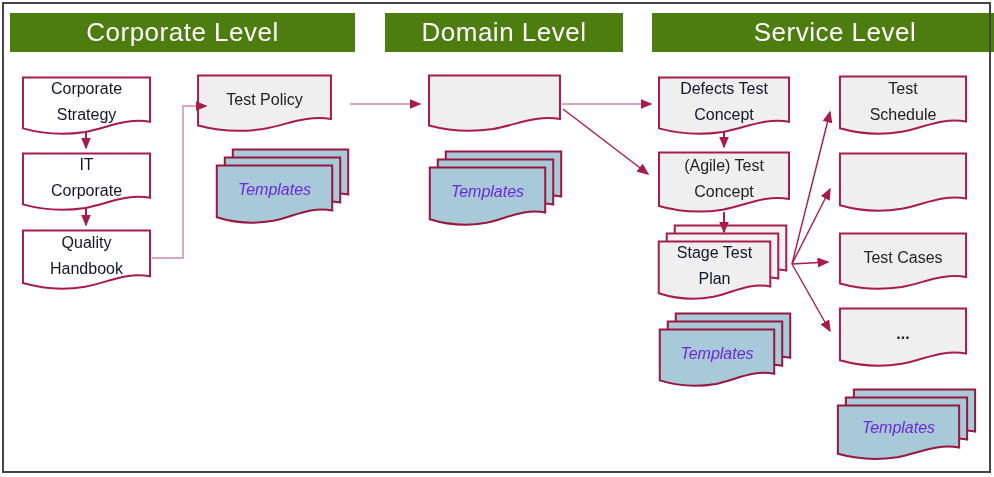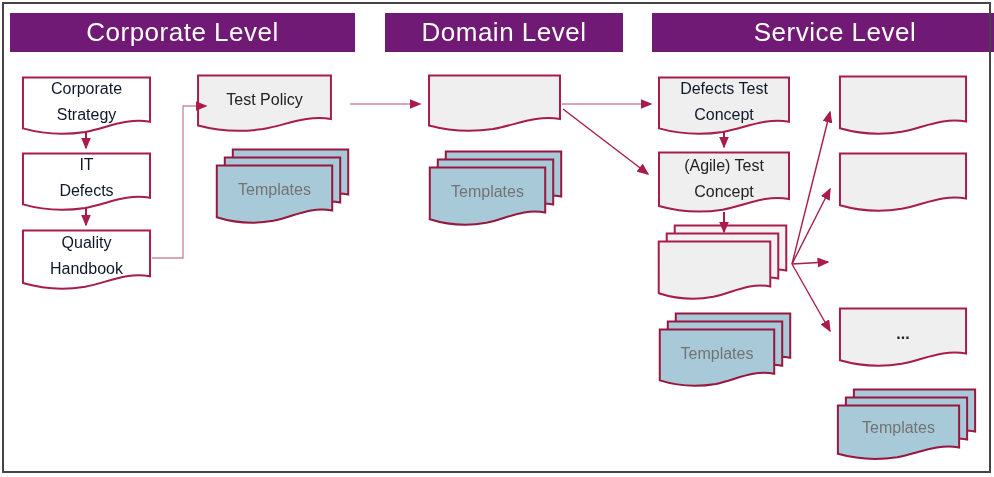--- a/index.html
+++ b/index.html
@@ -1,33 +1,33 @@
 <!DOCTYPE html>
 <html><head>
 <meta charset="utf-8">
 <style>
   html,body{margin:0;padding:0;background:#ffffff;font-family:"Liberation Sans",sans-serif;}
   .canvas{position:relative;width:994px;height:477px;background:#ffffff;overflow:hidden;}
   .frame{position:absolute;left:2px;top:2px;right:3px;bottom:4px;border:2px solid #454545;pointer-events:none;}
 
   
-  .bar{position:absolute;height:39px;background:#701a75;color:#ffffff;display:flex;align-items:center;justify-content:center;font-size:26px;letter-spacing:.5px;}
+  .bar{position:absolute;height:39px;background:#4d7c0f;color:#ffffff;display:flex;align-items:center;justify-content:center;font-size:26px;letter-spacing:.5px;}
 
   
   .doc{position:absolute;}
   .doc svg.shape{position:absolute;left:0;top:0;width:100%;height:100%;overflow:visible;display:block;}
   .doc .lbl{position:absolute;left:0;right:0;top:0;bottom:9px;display:flex;align-items:center;justify-content:center;
             text-align:center;font-size:16px;line-height:1.62;white-space:pre-line;}
 
   .white .shape use{fill:#ffffff;stroke:#A81C4B;stroke-width:2;}
   .gray  .shape use{fill:#EFEFEF;stroke:#A81C4B;stroke-width:2;}
 
   .t-faded{color:#0f172a;}
   .t-dark{color:#222222;}
-  .t-tpl{color:#737373;font-size:17px;}
+  .t-tpl{color:#6d28d9;font-size:17px;font-style:italic;}
 
   
   .stack{position:absolute;}
   .stack .layer{position:absolute;width:calc(100% - 16px);height:calc(100% - 16px);overflow:visible;}
   .stack .layer.l1{left:16px;top:0;}
   .stack .layer.l2{left:8px;top:8px;}
   .stack .layer.l3{left:0;top:16px;}
   .stack .lbl{position:absolute;left:0;top:16px;right:16px;bottom:10px;display:flex;align-items:center;justify-content:center;
               text-align:center;font-size:16px;white-space:pre-line;}
 
@@ -59,21 +59,21 @@
         <use href="#docshape"></use>
       </svg>
     <span class="lbl t-faded" data-name="doc-corporate-strategy-label">Corporate
 Strategy</span>
   </div>
   <div class="doc white" style="left:21px;top:152px;width:131px;height:61px" data-name="doc-it-strategy">
     <svg class="shape" viewBox="0 0 100 60" preserveAspectRatio="none" data-name="document-icon">
         <use href="#docshape"></use>
       </svg>
     <span class="lbl t-faded" data-name="doc-it-strategy-label">IT
-Defects</span>
+Corporate</span>
   </div>
   <div class="doc white" style="left:21px;top:229px;width:131px;height:63px" data-name="doc-quality-handbook">
     <svg class="shape" viewBox="0 0 100 60" preserveAspectRatio="none" data-name="document-icon">
         <use href="#docshape"></use>
       </svg>
     <span class="lbl t-faded" data-name="doc-quality-handbook-label">Quality
 Handbook</span>
   </div>
   <div class="doc gray" style="left:196px;top:74px;width:137px;height:60px" data-name="doc-test-policy">
     <svg class="shape" viewBox="0 0 100 60" preserveAspectRatio="none" data-name="document-icon">
@@ -129,43 +129,53 @@
   <div class="stack" style="left:657px;top:224px;width:131px;height:78px" data-name="stack-stage-test-plan">
     <svg class="layer l1 shape grayback" viewBox="0 0 100 60" preserveAspectRatio="none" data-name="document-stack-icon">
         <use href="#docshape" style="fill:#F6F1F3;stroke:#A81C4B;stroke-width:2"></use>
       </svg>
     <svg class="layer l2 shape" viewBox="0 0 100 60" preserveAspectRatio="none" data-name="document-stack-icon">
         <use href="#docshape" style="fill:#F6F1F3;stroke:#A81C4B;stroke-width:2"></use>
       </svg>
     <svg class="layer l3 shape" viewBox="0 0 100 60" preserveAspectRatio="none" data-name="document-stack-icon">
         <use href="#docshape" style="fill:#EFEFEF;stroke:#A81C4B;stroke-width:2"></use>
       </svg>
+    <span class="lbl t-faded" style="line-height:1.62" data-name="stack-stage-test-plan-label">Stage Test
+Plan</span>
   </div>
   <div class="stack" style="left:658px;top:312px;width:134px;height:77px" data-name="stack-service-templates">
     <svg class="layer l1 shape" viewBox="0 0 100 60" preserveAspectRatio="none" data-name="document-stack-icon">
         <use href="#docshape"></use>
       </svg>
     <svg class="layer l2 shape" viewBox="0 0 100 60" preserveAspectRatio="none" data-name="document-stack-icon">
         <use href="#docshape"></use>
       </svg>
     <svg class="layer l3 shape" viewBox="0 0 100 60" preserveAspectRatio="none" data-name="document-stack-icon">
         <use href="#docshape"></use>
       </svg>
     <span class="lbl t-tpl" data-name="stack-service-templates-label">Templates</span>
   </div>
 
   <div class="doc gray" style="left:838px;top:75px;width:130px;height:62px" data-name="doc-test-schedule">
     <svg class="shape" viewBox="0 0 100 60" preserveAspectRatio="none" data-name="document-icon">
         <use href="#docshape"></use>
       </svg>
+    <span class="lbl t-dark" data-name="doc-test-schedule-label">Test
+Schedule</span>
   </div>
   <div class="doc gray" style="left:838px;top:152px;width:130px;height:62px" data-name="doc-defects">
     <svg class="shape" viewBox="0 0 100 60" preserveAspectRatio="none" data-name="document-icon">
         <use href="#docshape"></use>
       </svg>
+  </div>
+  <div class="doc gray" style="left:838px;top:232px;width:130px;height:60px" data-name="doc-test-cases">
+    <svg class="shape" viewBox="0 0 100 60" preserveAspectRatio="none" data-name="document-icon">
+        <use href="#docshape"></use>
+      </svg>
+    <span class="lbl t-dark" data-name="doc-test-cases-label">Test Cases</span>
   </div>
   <div class="doc gray" style="left:838px;top:307px;width:130px;height:62px" data-name="doc-more">
     <svg class="shape" viewBox="0 0 100 60" preserveAspectRatio="none" data-name="document-icon">
         <use href="#docshape"></use>
       </svg>
     <span class="lbl t-dark" style="font-weight:bold" data-name="doc-more-label">...</span>
   </div>
   <div class="stack" style="left:836px;top:388px;width:141px;height:74px" data-name="stack-service-templates-right">
     <svg class="layer l1 shape" viewBox="0 0 100 60" preserveAspectRatio="none" data-name="document-stack-icon">
         <use href="#docshape"></use>

